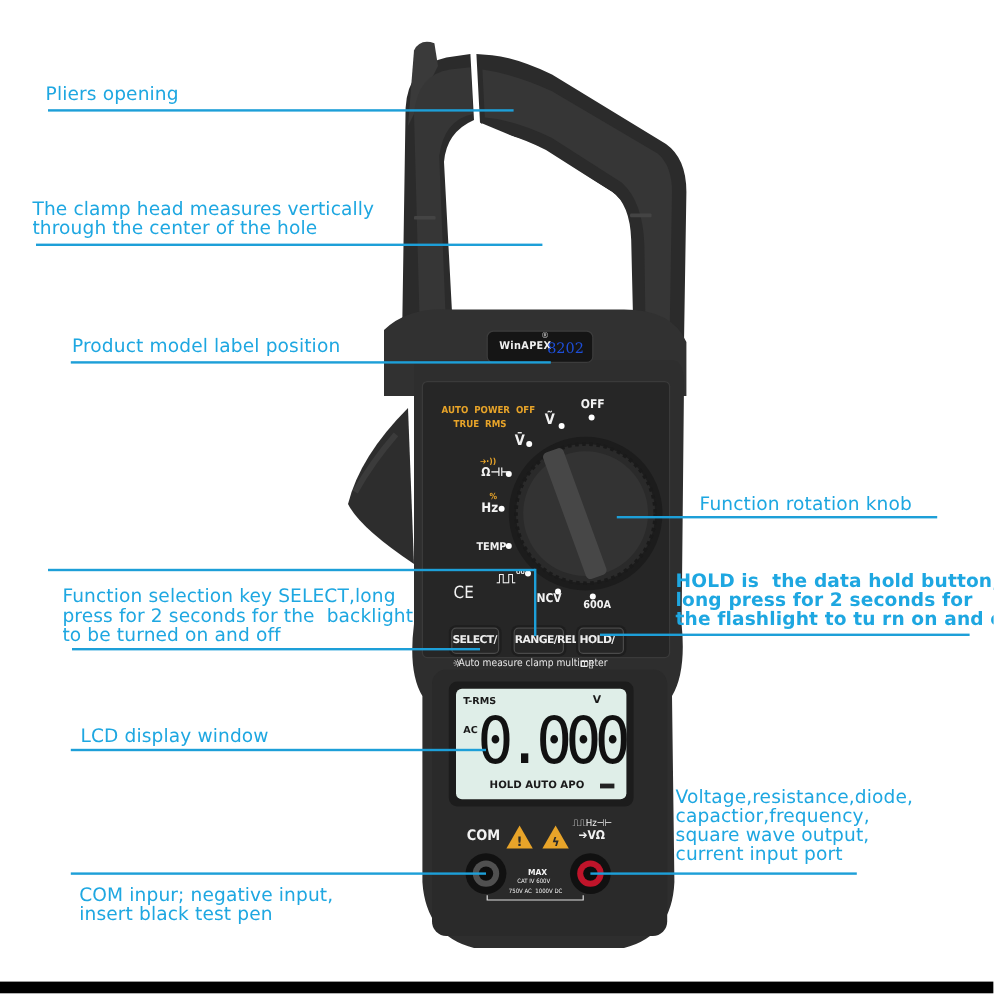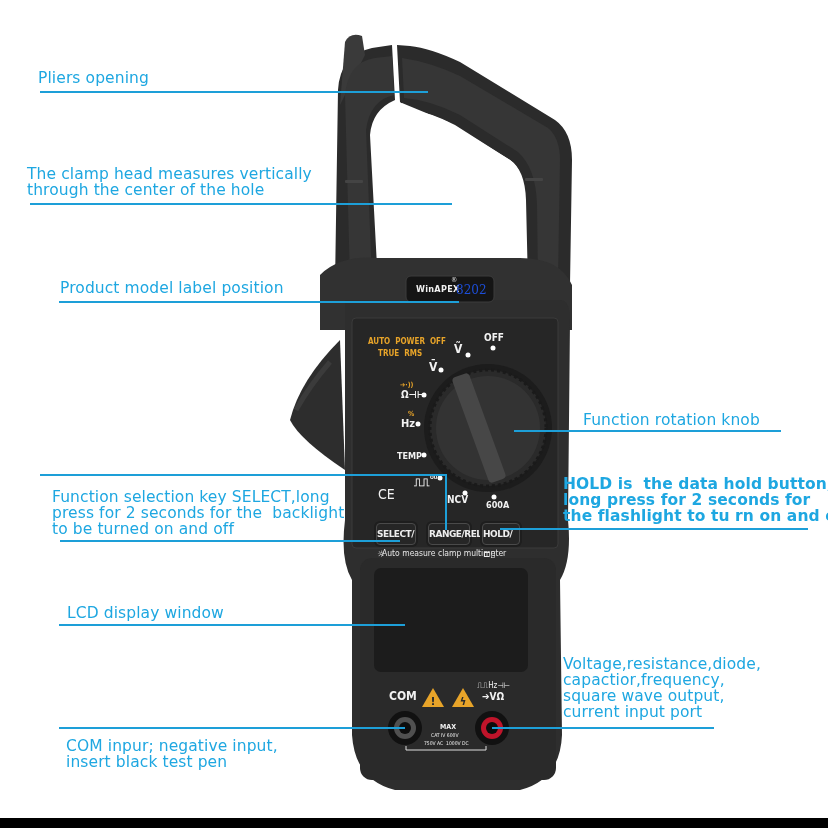--- a/index.html
+++ b/index.html
@@ -113,20 +113,28 @@
   <div class="dev-text white" style="left:447px;top:494px;font-size:10px;">NCV</div>
   <div class="dev-text white" style="left:486px;top:500px;font-size:9px;">600A</div>
   <div class="dev-text white" style="left:378px;top:486px;font-size:14px;font-weight:normal;">CE</div>
 
   <div class="btn" style="left:376px;top:523px;width:38px;">SELECT/☼</div>
   <div class="btn" style="left:428px;top:523px;width:40px;">RANGE/REL</div>
   <div class="btn" style="left:482px;top:523px;width:36px;">HOLD/⊏▯</div>
 
   <div class="dev-text" style="left:382px;top:548px;font-size:8.5px;color:#e6e6e6;font-weight:normal;">Auto measure clamp multimeter</div>
 
+  <div class="lcd">
+    <span class="small" style="left:6px;top:6px;">T-RMS</span>
+    <span class="small" style="left:114px;top:5px;font-size:9px;">V</span>
+    <span class="small" style="left:6px;top:30px;">AC</span>
+    <span class="digits">0.000</span>
+    <span class="small" style="left:28px;top:76px;font-size:8.5px;">HOLD AUTO APO</span>
+    <span style="position:absolute;left:120px;top:79px;width:12px;height:4px;background:#222;"></span>
+  </div>
 
   <div class="dev-text white" style="left:389px;top:689px;font-size:12px;">COM</div>
   <div class="dev-text white" style="left:477px;top:681px;font-size:8px;font-weight:normal;">⎍⎍Hz⊣⊢</div>
   <div class="dev-text white" style="left:482px;top:691px;font-size:10px;">➔VΩ</div>
   <div class="dev-text white" style="left:440px;top:723px;font-size:7px;">MAX</div>
   <div class="dev-text white" style="left:431px;top:732px;font-size:5px;font-weight:normal;">CAT IV 600V</div>
   <div class="dev-text white" style="left:424px;top:740px;font-size:5px;font-weight:normal;white-space:pre;">750V AC  1000V DC</div>
 
   <div class="label" style="left:38px;top:70px;">Pliers opening</div>
   <div class="line" style="left:40px;top:91px;width:388px;"></div>

